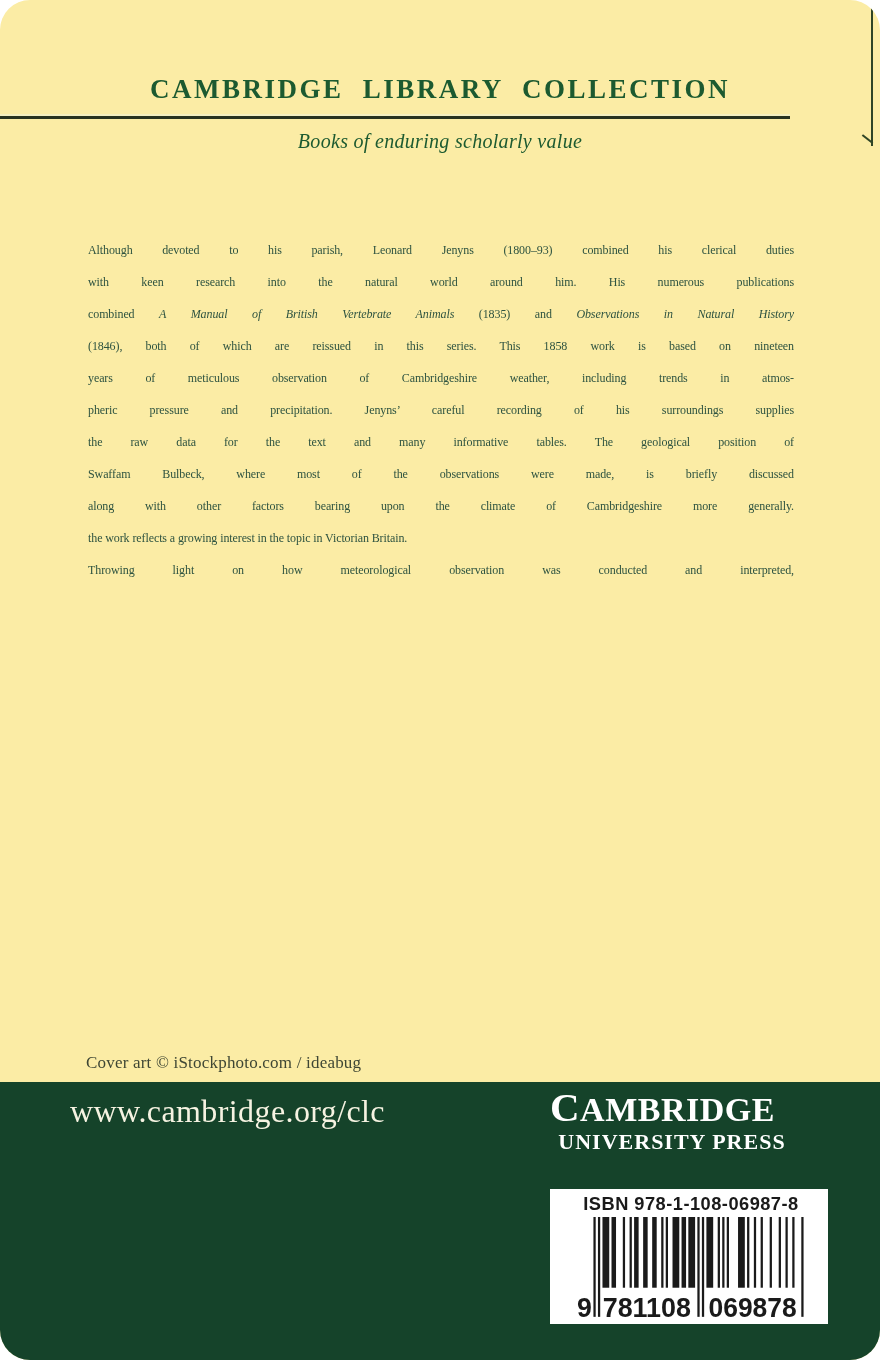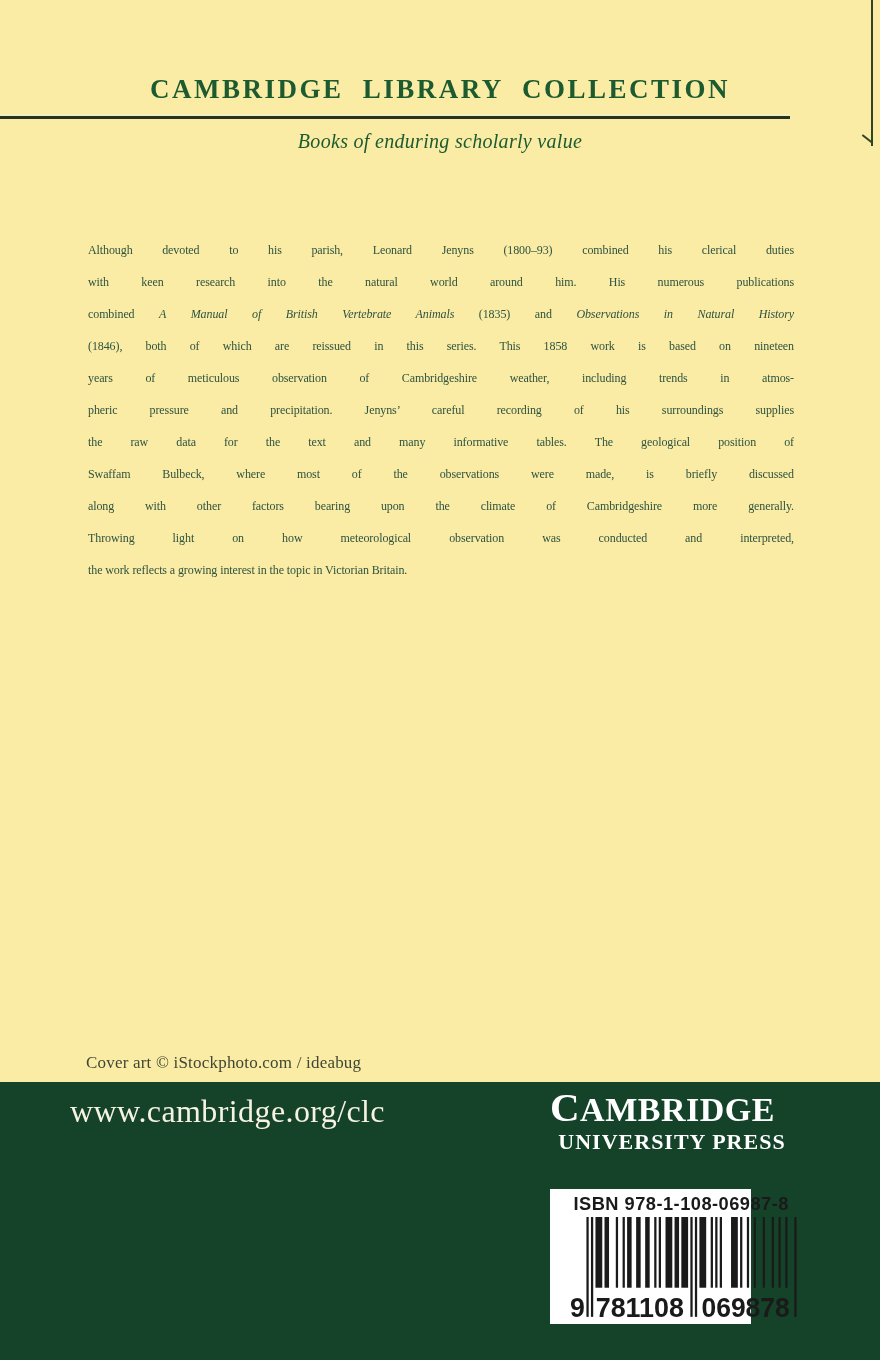--- a/index.html
+++ b/index.html
@@ -6,20 +6,21 @@
     --background:#fbeca5; --band-green:#15432a; --title-green:#1c5a30;
     --body-green:#2e5340; --rule-dark:#28331f; --rule-light:#f4efc0;
     --credit-text:#3e4634; --footer-text:#f6f3e2; --logo-white:#ffffff;
     --barcode-ink:#1a1a1a; --box-white:#ffffff;
   }
   html,body{margin:0;padding:0;}
   .cover{
     position:relative; width:880px; height:1360px; overflow:hidden;
     background:var(--background);
     font-family:"Liberation Serif", serif;
+    border-radius:30px;
   }
   .collection-title{
     position:absolute; top:74px; left:0; width:880px;
     text-align:center; color:var(--title-green);
     font-size:27px; font-weight:bold; letter-spacing:2.5px; word-spacing:10px;
   }
   .rule-light{
     position:absolute; top:114px; left:0; width:790px; height:2px;
     background:var(--rule-light);
   }
@@ -71,22 +72,22 @@
   }
   .pub-line1::first-letter{ font-size:41px; }
   .pub-line2{
     font-size:22px; line-height:25px; font-weight:bold; letter-spacing:1px;text-align:center;
   }
   .pub-url{
     font-family:"Liberation Sans", sans-serif;
     font-size:19px; line-height:26px; font-weight:bold; letter-spacing:0.2px;
   }
   .isbn-box{
-    position:absolute; top:101px; left:0; width:201px; height:135px;
-    background:var(--box-white); box-sizing:border-box; padding:4px 6px 0 20px;
+    position:absolute; top:101px; left:0; width:278px; height:135px;
+    background:var(--box-white); box-sizing:border-box; padding:4px 6px 0 10px;
   }
   .isbn-label{
     font-family:"Liberation Sans", sans-serif; color:var(--barcode-ink);
     font-size:19px; line-height:22px; font-weight:bold; text-align:center;
     letter-spacing:0.5px; white-space:nowrap; transform:scaleX(0.96);
     transform-origin:center;
   }
   .barcode-svg{ display:block; margin:2px auto 0 auto; }
 </style>
 </head>
@@ -107,22 +108,22 @@
   <div class="description">
       <div class="desc-line"><span>Although devoted to his parish, Leonard Jenyns (1800–93) combined his clerical duties</span></div>
       <div class="desc-line"><span>with keen research into the natural world around him. His numerous publications</span></div>
       <div class="desc-line"><span>combined </span><em>A Manual of British Vertebrate Animals</em><span> (1835) and </span><em>Observations in Natural History</em></div>
       <div class="desc-line"><span>(1846), both of which are reissued in this series. This 1858 work is based on nineteen</span></div>
       <div class="desc-line"><span>years of meticulous observation of Cambridgeshire weather, including trends in atmos-</span></div>
       <div class="desc-line"><span>pheric pressure and precipitation. Jenyns’ careful recording of his surroundings supplies</span></div>
       <div class="desc-line"><span>the raw data for the text and many informative tables. The geological position of</span></div>
       <div class="desc-line"><span>Swaffam Bulbeck, where most of the observations were made, is briefly discussed</span></div>
       <div class="desc-line"><span>along with other factors bearing upon the climate of Cambridgeshire more generally.</span></div>
+      <div class="desc-line last"><span>the work reflects a growing interest in the topic in Victorian Britain.</span></div>
       <div class="desc-line"><span>Throwing light on how meteorological observation was conducted and interpreted,</span></div>
-      <div class="desc-line last"><span>the work reflects a growing interest in the topic in Victorian Britain.</span></div>
     </div>
 
   <div class="credit">Cover art © iStockphoto.com / ideabug</div>
 
   <div class="band">
 
     <div class="clc-url">www.cambridge.org/clc</div>
 
     <div class="logo">
       <div class="pub-line1">CAMBRIDGE</div>

